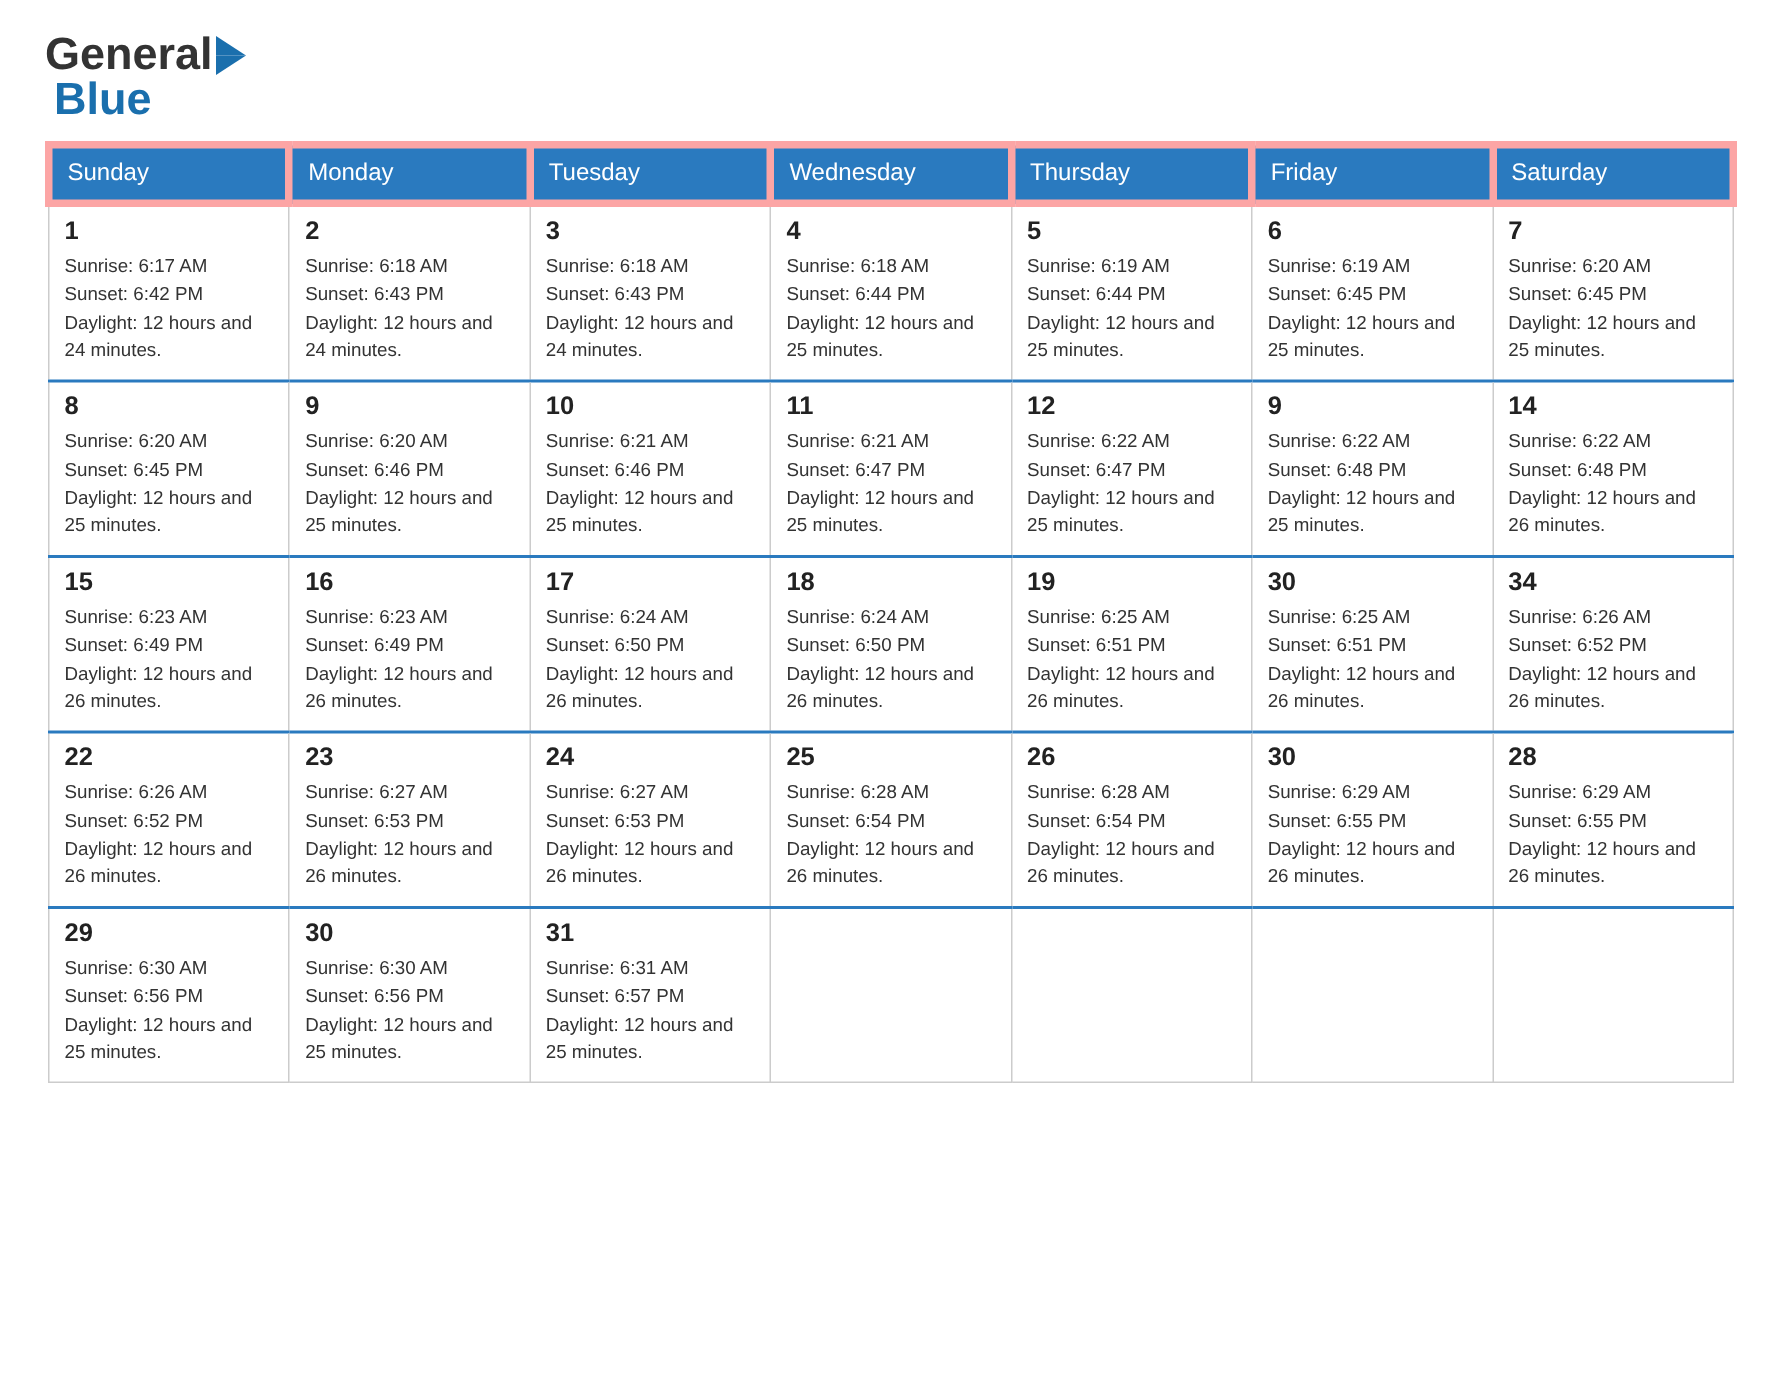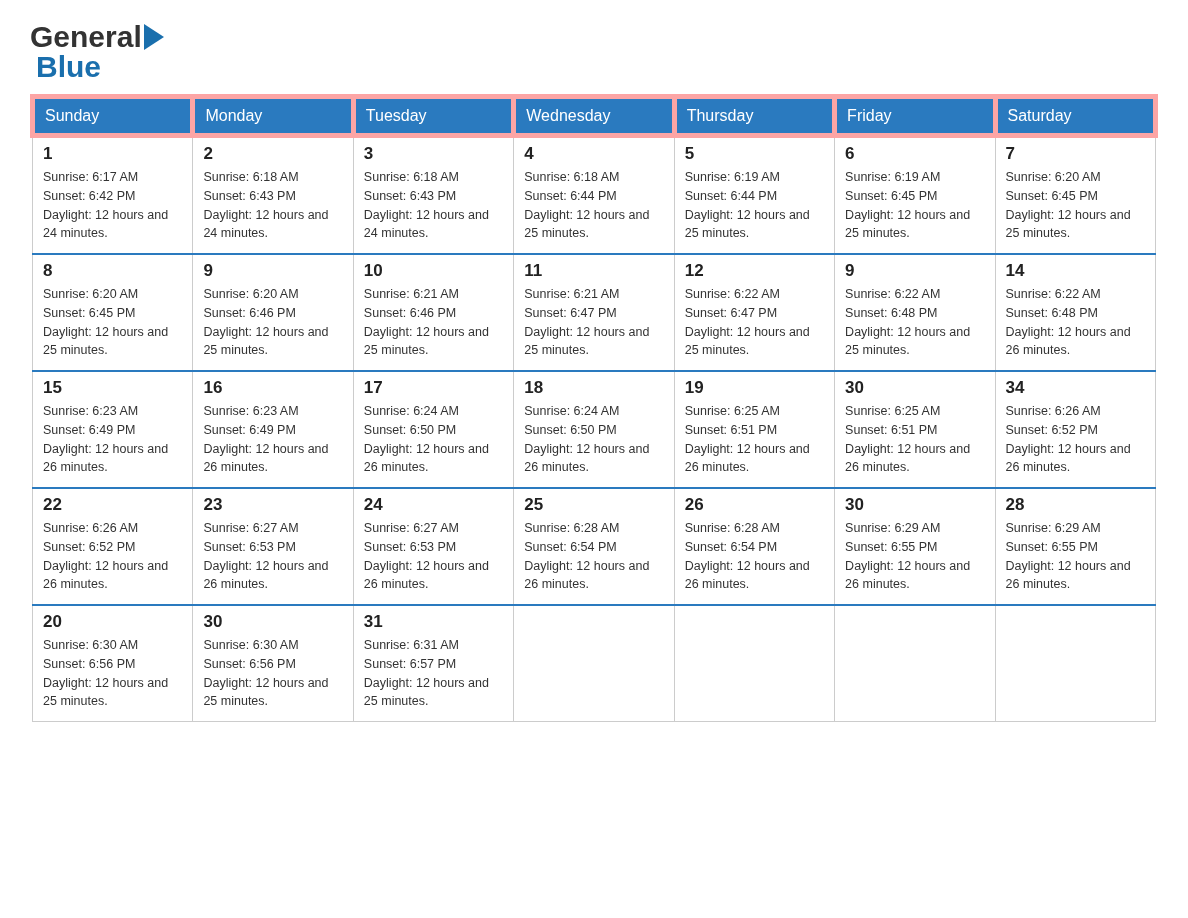--- a/index.html
+++ b/index.html
@@ -193,21 +193,21 @@
         <td><span class="day-number">25</span>
         <span class="day-info">Sunrise: 6:28 AM<br>Sunset: 6:54 PM<br>Daylight: 12 hours and 26 minutes.</span></td>
         <td><span class="day-number">26</span>
         <span class="day-info">Sunrise: 6:28 AM<br>Sunset: 6:54 PM<br>Daylight: 12 hours and 26 minutes.</span></td>
         <td><span class="day-number">30</span>
         <span class="day-info">Sunrise: 6:29 AM<br>Sunset: 6:55 PM<br>Daylight: 12 hours and 26 minutes.</span></td>
         <td><span class="day-number">28</span>
         <span class="day-info">Sunrise: 6:29 AM<br>Sunset: 6:55 PM<br>Daylight: 12 hours and 26 minutes.</span></td>
       </tr>
       <tr>
-        <td><span class="day-number">20</span>
+        <td><span class="day-number">29</span>
         <span class="day-info">Sunrise: 6:30 AM<br>Sunset: 6:56 PM<br>Daylight: 12 hours and 25 minutes.</span></td>
         <td><span class="day-number">30</span>
         <span class="day-info">Sunrise: 6:30 AM<br>Sunset: 6:56 PM<br>Daylight: 12 hours and 25 minutes.</span></td>
         <td><span class="day-number">31</span>
         <span class="day-info">Sunrise: 6:31 AM<br>Sunset: 6:57 PM<br>Daylight: 12 hours and 25 minutes.</span></td>
         <td class="empty-cell"></td>
         <td class="empty-cell"></td>
         <td class="empty-cell"></td>
         <td class="empty-cell"></td>
       </tr>

